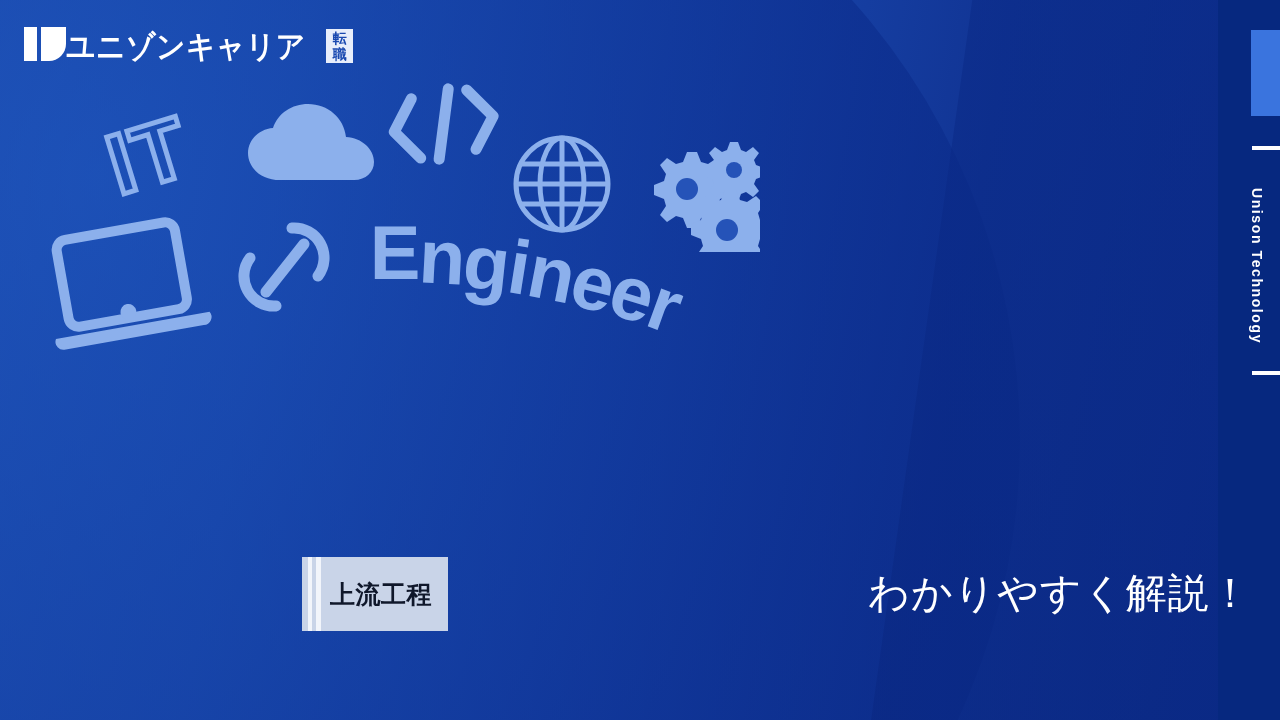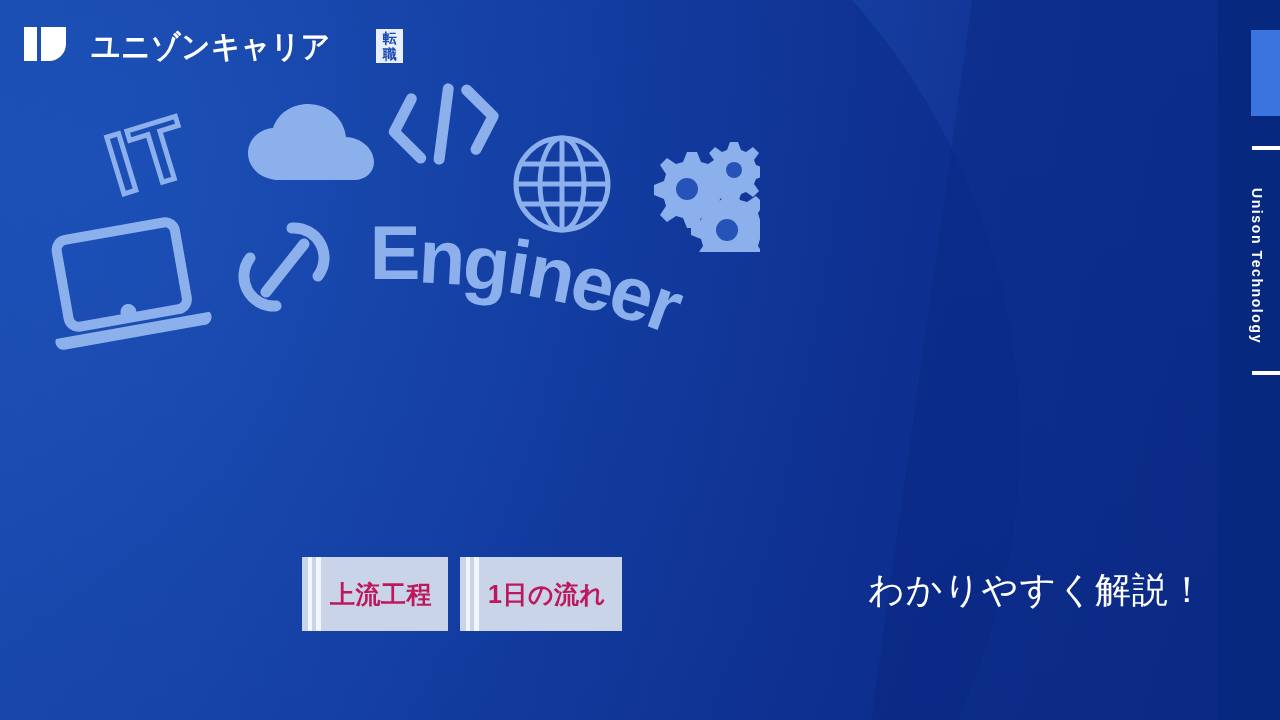--- a/index.html
+++ b/index.html
@@ -48,21 +48,21 @@
   }
 
   
   #logo {
     position: absolute;
     left: 24px;
     top: 24px;
     display: flex;
     align-items: center;
     height: 44px;
-    gap: 25px;
+    gap: 0;
     z-index: 20;
   }
   .logo-mark {
     display: block;
   }
   .logo-word {
     font-weight: 900;
     font-size: 31px;
     letter-spacing: 0.5px;
     color: #ffffff;
@@ -144,21 +144,21 @@
     height: 74px;
   }
   .tag {
     position: relative;
     display: flex;
     align-items: center;
     background: #c9d4e8;
     padding: 0 16px 0 28px;
     font-size: 25px;
     font-weight: 700;
-    color: #be185d;
+    color: #0f172a;
     letter-spacing: 0.5px;
     white-space: nowrap;
   }
   .tag::before {
     content: "";
     position: absolute;
     left: 6px;
     top: 0;
     bottom: 0;
     width: 4px;
@@ -171,21 +171,21 @@
     top: 0;
     bottom: 0;
     width: 5px;
     background: #f2f5fb;
   }
   #subcaption {
     position: absolute;
     left: 868px;
     top: 566px;
     z-index: 30;
-    font-size: 36px;
+    font-size: 41px;
     font-weight: 400;
     color: #ffffff;
     letter-spacing: 1px;
     white-space: nowrap;
   }
 
   
   #accent-block {
     position: absolute;
     right: 0;
@@ -316,23 +316,20 @@
     <div class="word-engineer">
       <span style="transform:rotate(-9deg) translateY(4px);">E</span><span style="transform:rotate(-6deg) translateY(1px);">n</span><span style="transform:rotate(-3deg);">g</span><span style="transform:rotate(0deg) translateY(-1px);">i</span><span style="transform:rotate(2deg) translateY(0px);">n</span><span style="transform:rotate(5deg) translateY(3px);">e</span><span style="transform:rotate(8deg) translateY(7px);">e</span><span style="transform:rotate(11deg) translateY(13px);">r</span>
     </div>
   </div>
 
 
   <div id="tagrow">
     <div class="tag">
       <span>上流工程</span>
     </div>
-    <div class="tag">
-      <span>1日の流れ</span>
-    </div>
   </div>
 
   <div id="subcaption">わかりやすく解説！</div>
 
   <div id="accent-block"></div>
   <div class="rail-tick" id="rail-tick-top"></div>
   <div id="rail-label">Unison Technology</div>
   <div class="rail-tick" id="rail-tick-bottom"></div>
 
 </div>

